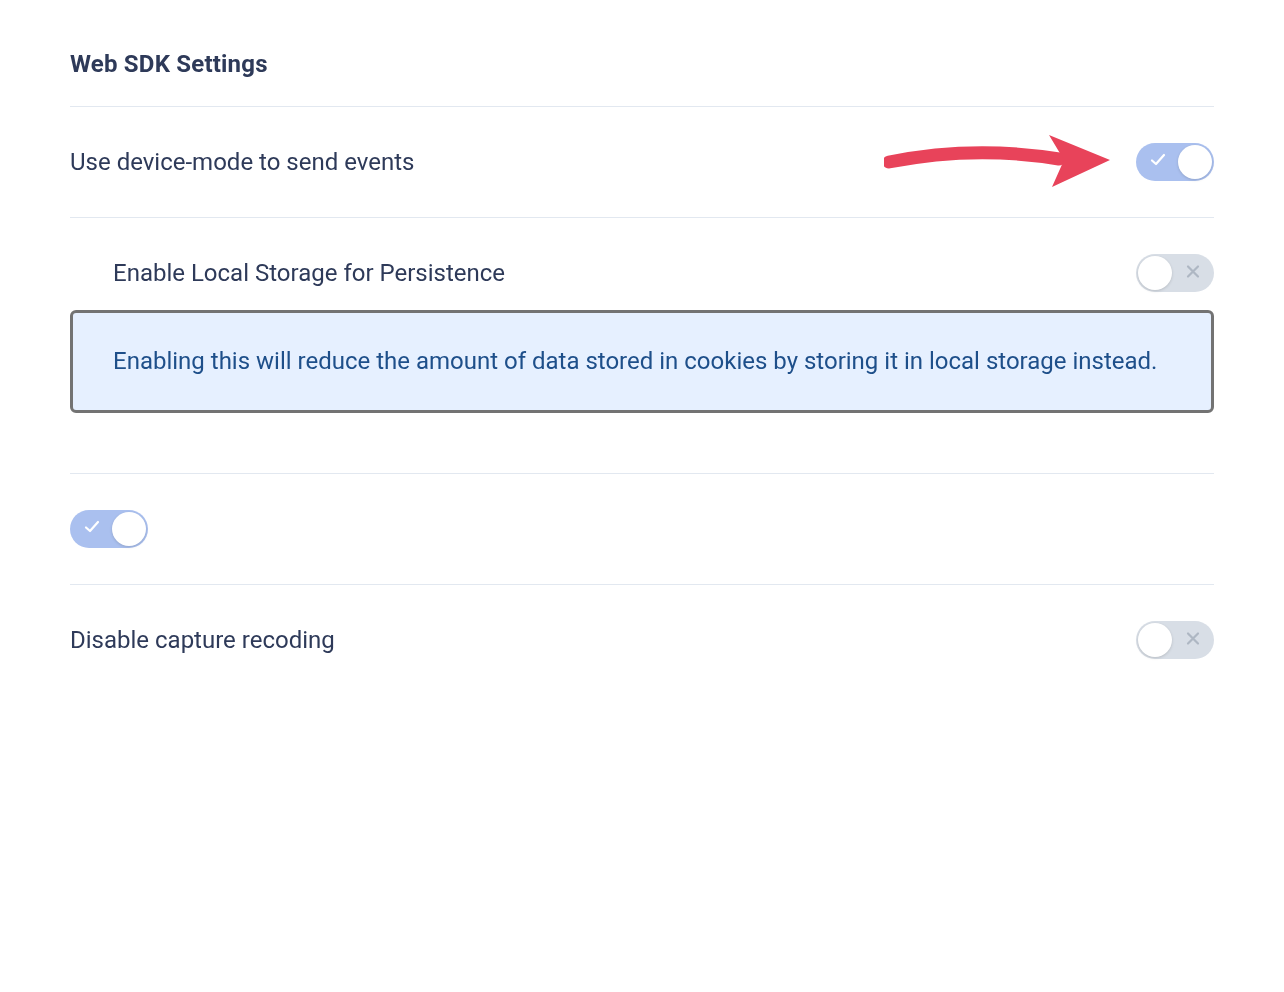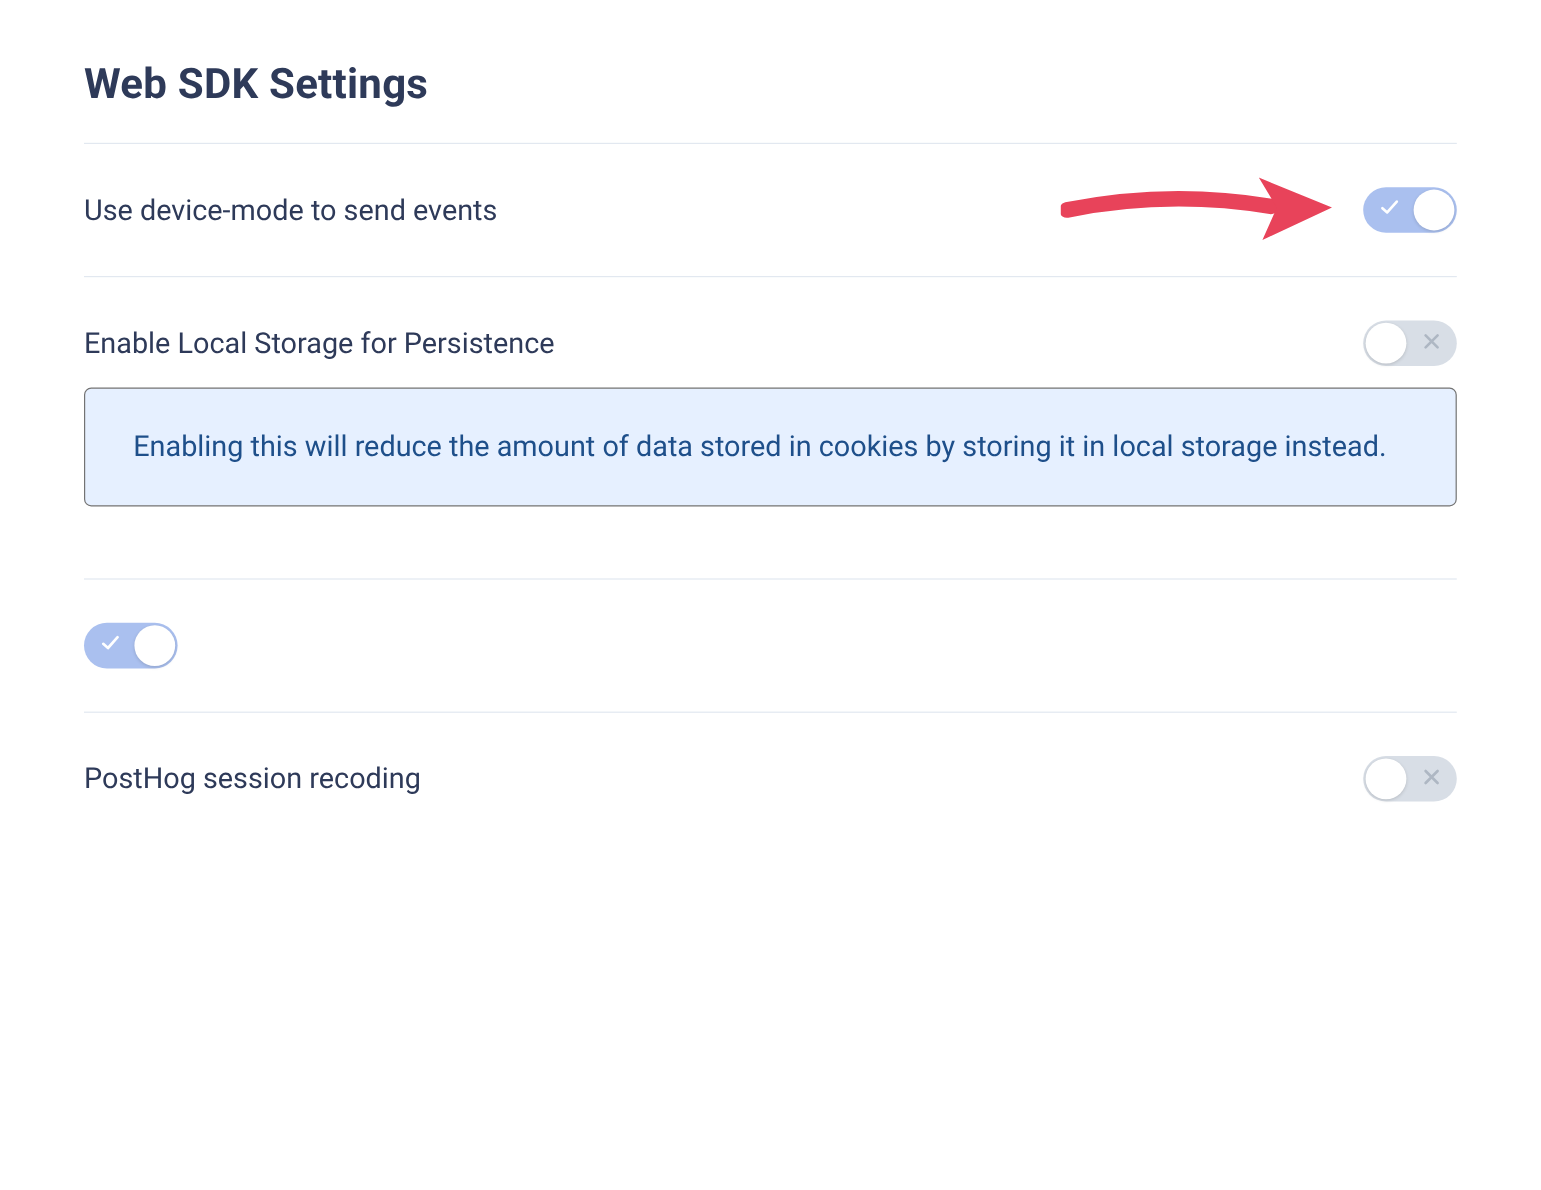--- a/index.html
+++ b/index.html
@@ -5,21 +5,21 @@
     * { box-sizing: border-box; margin: 0; padding: 0; }
     body {
       font-family: -apple-system, BlinkMacSystemFont, 'Segoe UI', Roboto, Helvetica, Arial, sans-serif;
       background: #ffffff;
       width: 1284px;
       height: 992px;
       padding: 50px 70px;
       color: #2d3748;
     }
     .page-title {
-      font-size: 35px;
+      font-size: 24px;
       font-weight: 700;
       color: #2e3a59;
       margin-bottom: 28px;
       letter-spacing: 0.2px;
     }
     .divider {
       height: 1px;
       background: #e2e8f0;
       margin-bottom: 0;
     }
@@ -69,21 +69,21 @@
     }
     .toggle-x {
       position: absolute;
       right: 14px;
       top: 50%;
       transform: translateY(-50%);
       color: #b8c1cd;
     }
     .info-box {
       background: #e6f0ff;
-      border: 1px solid #737373;
+      border: 3px solid #737373;
       border-radius: 6px;
       padding: 28px 40px;
       margin-top: -6px;
       margin-bottom: 0px;
     }
     .info-text {
       color: #1e4f8a;
       font-size: 24px;
       line-height: 1.7;
     }
@@ -124,21 +124,21 @@
     <div class="toggle on">
       <span class="toggle-check">
         <svg width="16" height="16" viewBox="0 0 16 16">
             <path d="M2 8.5 L6 12 L14 3" stroke="#ffffff" stroke-width="2.2" fill="none" stroke-linecap="round" stroke-linejoin="round"></path>
           </svg>
       </span>
       <div class="toggle-knob"></div>
     </div>
   </div>
 
-  <div class="setting-row no-bottom-border" style="padding-bottom:24px;">
+  <div class="setting-row no-bottom-border" style="padding-bottom:24px;margin-left:43px;">
     <span class="setting-label">Enable Local Storage for Persistence</span>
     <div class="toggle off">
       <div class="toggle-knob"></div>
       <span class="toggle-x">
         <svg width="14" height="14" viewBox="0 0 14 14">
             <path d="M2 2 L12 12 M12 2 L2 12" stroke="#aeb7c3" stroke-width="2.2" stroke-linecap="round"></path>
           </svg>
       </span>
     </div>
   </div>
@@ -154,21 +154,21 @@
       <span class="toggle-check">
         <svg width="16" height="16" viewBox="0 0 16 16">
             <path d="M2 8.5 L6 12 L14 3" stroke="#ffffff" stroke-width="2.2" fill="none" stroke-linecap="round" stroke-linejoin="round"></path>
           </svg>
       </span>
       <div class="toggle-knob"></div>
     </div>
   </div>
 
   <div class="setting-row no-bottom-border">
-    <span class="setting-label">PostHog session recoding</span>
+    <span class="setting-label">Disable capture recoding</span>
     <div class="toggle off">
       <div class="toggle-knob"></div>
       <span class="toggle-x">
         <svg width="14" height="14" viewBox="0 0 14 14">
             <path d="M2 2 L12 12 M12 2 L2 12" stroke="#aeb7c3" stroke-width="2.2" stroke-linecap="round"></path>
           </svg>
       </span>
     </div>
   </div>
 

